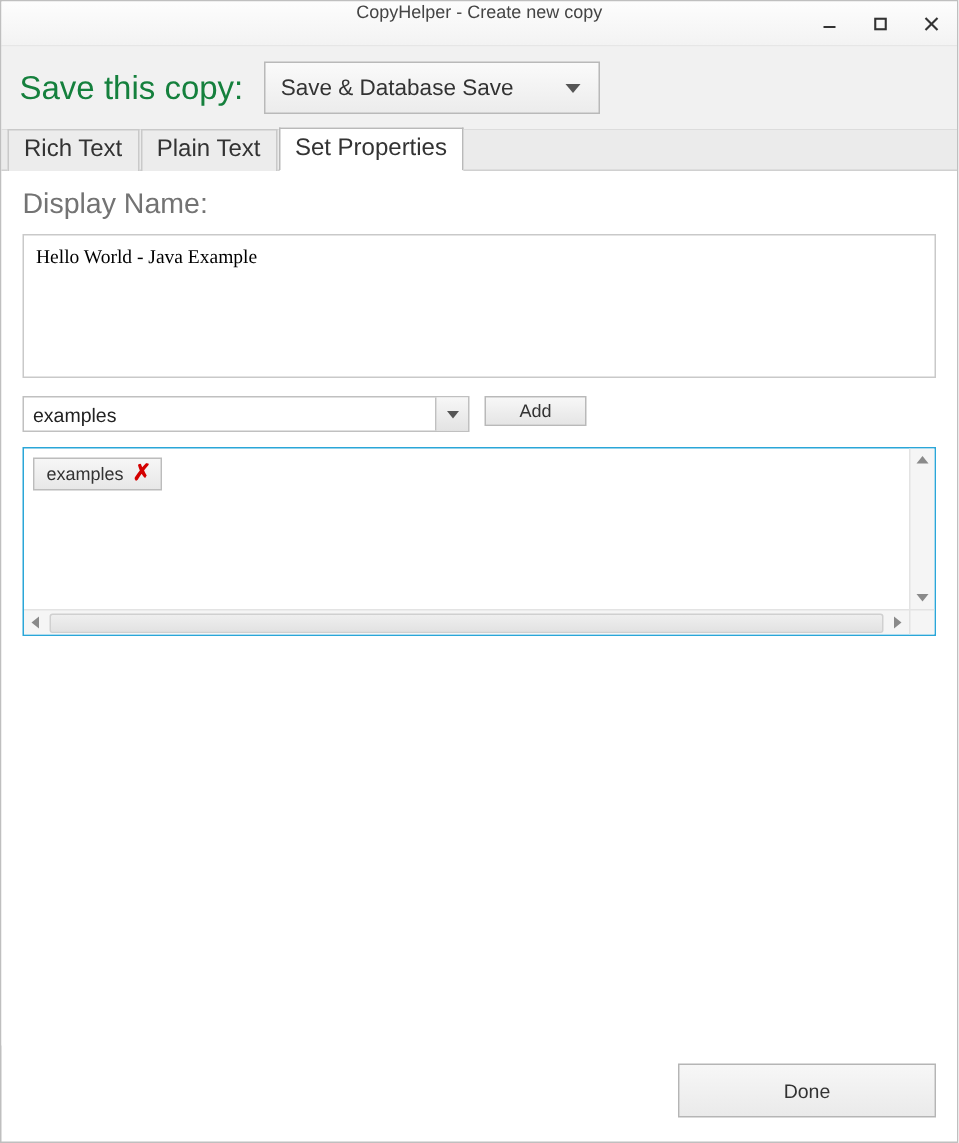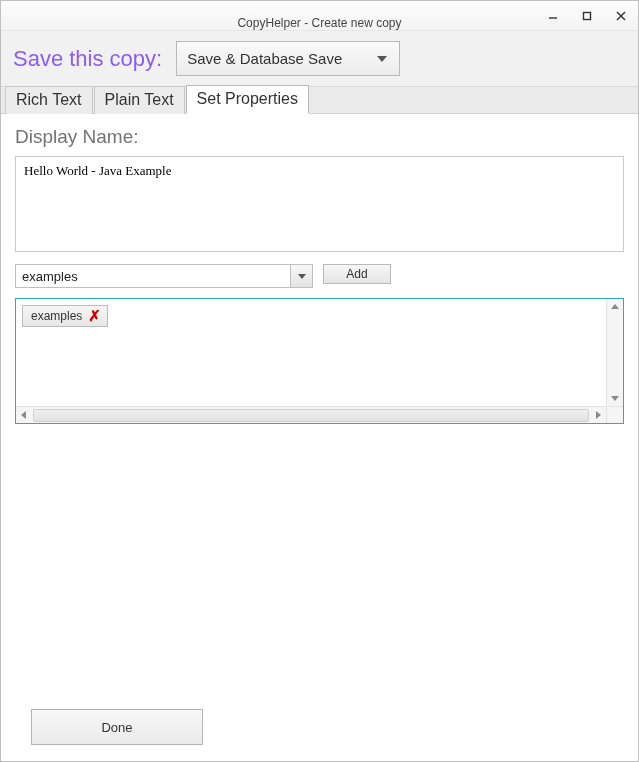--- a/index.html
+++ b/index.html
@@ -20,21 +20,21 @@
     flex-direction: column;
     box-shadow: 0 0 6px rgba(0,0,0,0.12);
     margin: 0 auto;
   }
   
   .titlebar {
     height: 30px;
     background: linear-gradient(#fdfdfd, #f3f3f3);
     border-bottom: 1px solid #e6e6e6;
     display: flex;
-    align-items: flex-end;
+    align-items: flex-start;
     position: relative;
   }
   .titlebar .title {
     flex: 1 1 auto;
     text-align: center;
     font-size: 12px;
     color: #444;
   }
   .titlebar .win-controls {
     position: absolute;
@@ -59,21 +59,21 @@
   .header-row {
     background: #f1f1f1;
     border-bottom: 1px solid #dcdcdc;
     padding: 10px 12px;
     display: flex;
     align-items: center;
     gap: 14px;
   }
   .header-row .save-label {
     font-size: 22px;
-    color: #8b5cf6;
+    color: #15803d;
     font-weight: 400;
   }
   .save-mode-combo {
     width: 224px;
     height: 35px;
     background: linear-gradient(#fafafa, #ececec);
     border: 1px solid #b9b9b9;
     display: flex;
     align-items: center;
     padding: 0 10px;
@@ -268,23 +268,23 @@
     background: linear-gradient(#efefef,#e2e2e2);
     border:1px solid #d0d0d0;
     border-radius:2px;
   }
   .corner {
     position:absolute;right:0;bottom:0;width:17px;height:17px;background:#f5f5f5;border-left:1px solid #e3e3e3;border-top:1px solid #e3e3e3;
   }
 
   
   .footer {
-    padding: 12px 14px 16px 30px;
+    padding: 12px 14px 16px 4px;
     display:flex;
-    justify-content:flex-start;
+    justify-content:flex-end;
   }
   .done-btn {
     width: 172px;
     height: 36px;
     background: linear-gradient(#f7f7f7,#eaeaea);
     border: 1px solid #b5b5b5;
     font-size: 13px;
     color: #333;
     display:flex;align-items:center;justify-content:center;
     cursor: default;

